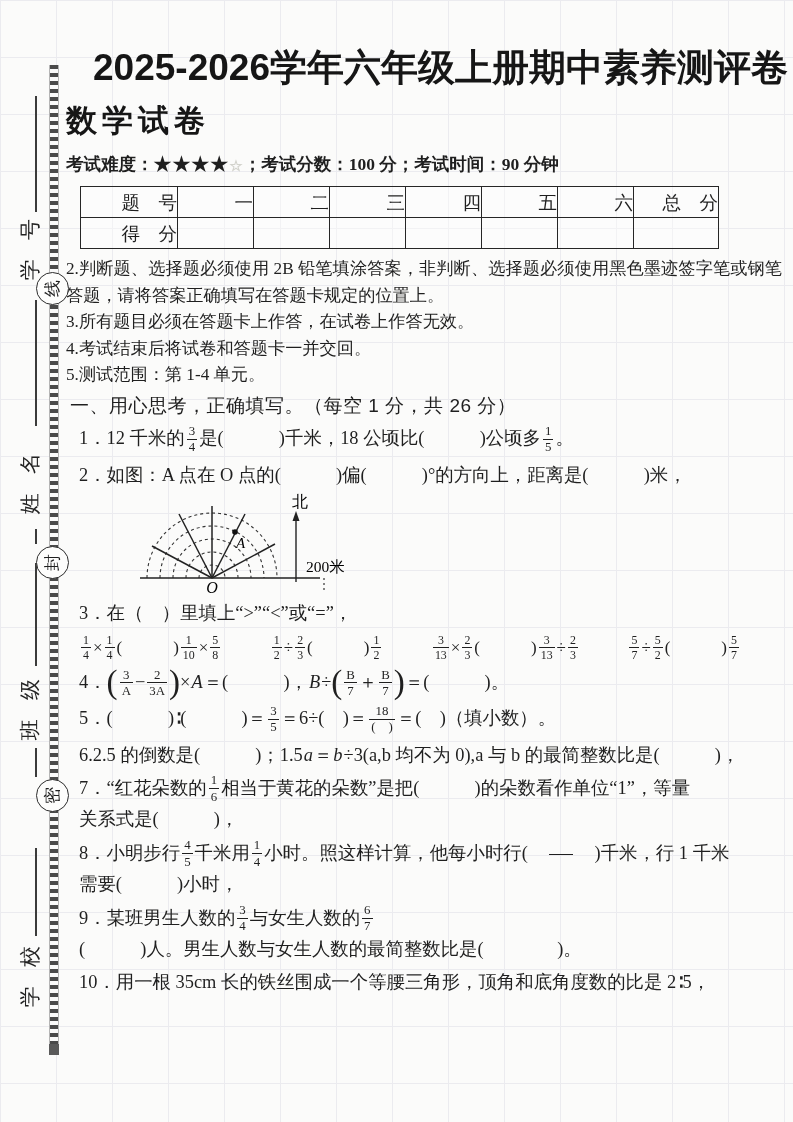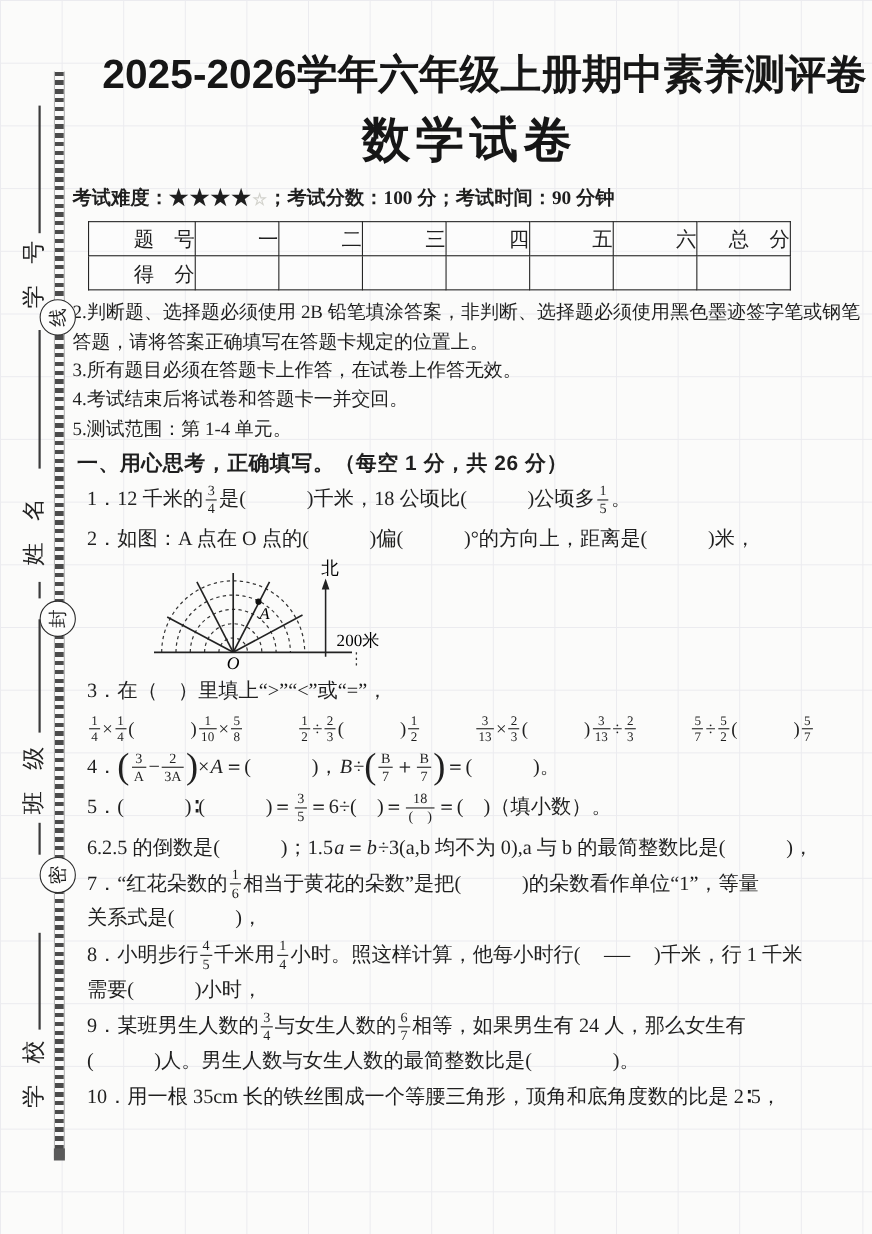--- a/index.html
+++ b/index.html
@@ -42,39 +42,39 @@
   .fl3{top:563px;height:103px;}
   .fl3b{top:748px;height:29px;}
   .fl4{top:848px;height:88px;}
   
   .content{position:absolute;left:66px;top:0;width:722px;}
   .title1{
     margin:46px 0 0;text-align:right;font-size:37px;line-height:1.18;
     font-family:"Liberation Sans",sans-serif;font-weight:900;letter-spacing:0px;color:#161616;
   }
   .title2{
-    margin:13px 0 0;text-align:center;font-size:44px;line-height:1.15;
+    margin:13px 0 0;font-size:31px;line-height:1.15;
     font-family:"Liberation Sans",sans-serif;font-weight:900;letter-spacing:5px;color:#161616;
   }
   .exam-info{margin-top:13px;text-align:left;font-size:17.5px;font-weight:bold;}
   .stars{font-size:20px;letter-spacing:1px;position:relative;top:1px;}
   .star-faint{color:#d3d3cd;font-size:15px;}
   
   table.score{border-collapse:collapse;margin:10px 0 0 14px;table-layout:fixed;}
   table.score td{
     border:1.7px solid #262626;text-align:right;vertical-align:middle;
     font-size:18.5px;height:30px;padding:0;background:rgba(255,255,255,.35);
   }
   td.c-wide{width:96px;}td.c-mid{width:75px;}td.c-last{width:84px;}
   
   .notice{margin-top:7px;width:716px;font-size:17.2px;line-height:26.4px;}
   .notice-item{text-align:justify;}
   
   .sec-head{
-    margin-top:5px;padding-left:4px;font-size:19px;font-weight:bold;
+    margin-top:5px;padding-left:4px;font-size:19px;font-weight:normal;
     font-family:"Liberation Sans",sans-serif;letter-spacing:.5px;
   }
   
   .qlist{padding-left:13px;width:700px;font-size:18.4px;}
   .question{margin:5px 0;line-height:1.55;}
   .frac{display:inline-block;vertical-align:middle;text-align:center;font-size:.7em;line-height:1.12;margin:0 2px;position:relative;top:-1px;}
   .frac .num{display:block;border-bottom:1.3px solid currentColor;padding:0 2px 0.5px;}
   .frac .den{display:block;padding:0.5px 2px 0;}
   .bigp{font-size:1.8em;font-weight:300;vertical-align:middle;line-height:.9;position:relative;top:-2px;}
   .mi{font-style:italic;padding:0 1px;}
@@ -208,17 +208,17 @@
         <span class="cmp-group"><span class="frac"><span class="num">1</span><span class="den">4</span></span><span>×</span><span class="frac"><span class="num">1</span><span class="den">4</span></span><span>(　　　)</span><span class="frac"><span class="num">1</span><span class="den">10</span></span><span>×</span><span class="frac"><span class="num">5</span><span class="den">8</span></span></span>
         <span class="cmp-group"><span class="frac"><span class="num">1</span><span class="den">2</span></span><span>÷</span><span class="frac"><span class="num">2</span><span class="den">3</span></span><span>(　　　)</span><span class="frac"><span class="num">1</span><span class="den">2</span></span></span>
         <span class="cmp-group"><span class="frac"><span class="num">3</span><span class="den">13</span></span><span>×</span><span class="frac"><span class="num">2</span><span class="den">3</span></span><span>(　　　)</span><span class="frac"><span class="num">3</span><span class="den">13</span></span><span>÷</span><span class="frac"><span class="num">2</span><span class="den">3</span></span></span>
         <span class="cmp-group"><span class="frac"><span class="num">5</span><span class="den">7</span></span><span>÷</span><span class="frac"><span class="num">5</span><span class="den">2</span></span><span>(　　　)</span><span class="frac"><span class="num">5</span><span class="den">7</span></span></span>
       </div>
       <div class="question"><span>4．</span><span class="bigp">(</span><span class="frac"><span class="num">3</span><span class="den">A</span></span><span>−</span><span class="frac"><span class="num">2</span><span class="den">3A</span></span><span class="bigp">)</span><span>×</span><span class="mi">A</span><span>＝(　　　)，</span><span class="mi">B</span><span>÷</span><span class="bigp">(</span><span class="frac"><span class="num">B</span><span class="den">7</span></span><span>＋</span><span class="frac"><span class="num">B</span><span class="den">7</span></span><span class="bigp">)</span><span>＝(　　　)。</span></div>
       <div class="question"><span>5．(　　　)∶(　　　)＝</span><span class="frac"><span class="num">3</span><span class="den">5</span></span><span>＝6÷(　)＝</span><span class="frac"><span class="num">18</span><span class="den">(　)</span></span><span>＝(　)（填小数）。</span></div>
       <div class="question"><span>6.2.5 的倒数是(　　　)；1.5</span><span class="mi">a</span><span>＝</span><span class="mi">b</span><span>÷3(a,b 均不为 0),a 与 b 的最简整数比是(　　　)，</span></div>
       <div class="question"><span>7．“红花朵数的</span><span class="frac"><span class="num">1</span><span class="den">6</span></span><span>相当于黄花的朵数”是把(　　　)的朵数看作单位“1”，等量</span><br><span>关系式是(　　　)，</span></div>
       <div class="question"><span>8．小明步行</span><span class="frac"><span class="num">4</span><span class="den">5</span></span><span>千米用</span><span class="frac"><span class="num">1</span><span class="den">4</span></span><span>小时。照这样计算，他每小时行(　</span><span class="blankbar"></span><span>　)千米，行 1 千米</span><br><span>需要(　　　)小时，</span></div>
-      <div class="question"><span>9．某班男生人数的</span><span class="frac"><span class="num">3</span><span class="den">4</span></span><span>与女生人数的</span><span class="frac"><span class="num">6</span><span class="den">7</span></span><span>相等，如果男生有 24 人，那么女生有</span><br><span>(　　　)人。男生人数与女生人数的最简整数比是(　　　　)。</span></div>
+      <div class="question"><span>9．某班男生人数的</span><span class="frac"><span class="num">3</span><span class="den">4</span></span><span>与女生人数的</span><span class="frac"><span class="num">6</span><span class="den">7</span></span><br><span>(　　　)人。男生人数与女生人数的最简整数比是(　　　　)。</span></div>
       <div class="question"><span>10．用一根 35cm 长的铁丝围成一个等腰三角形，顶角和底角度数的比是 2∶5，</span></div>
     </div>
 
 </div>
 
 </body></html>

